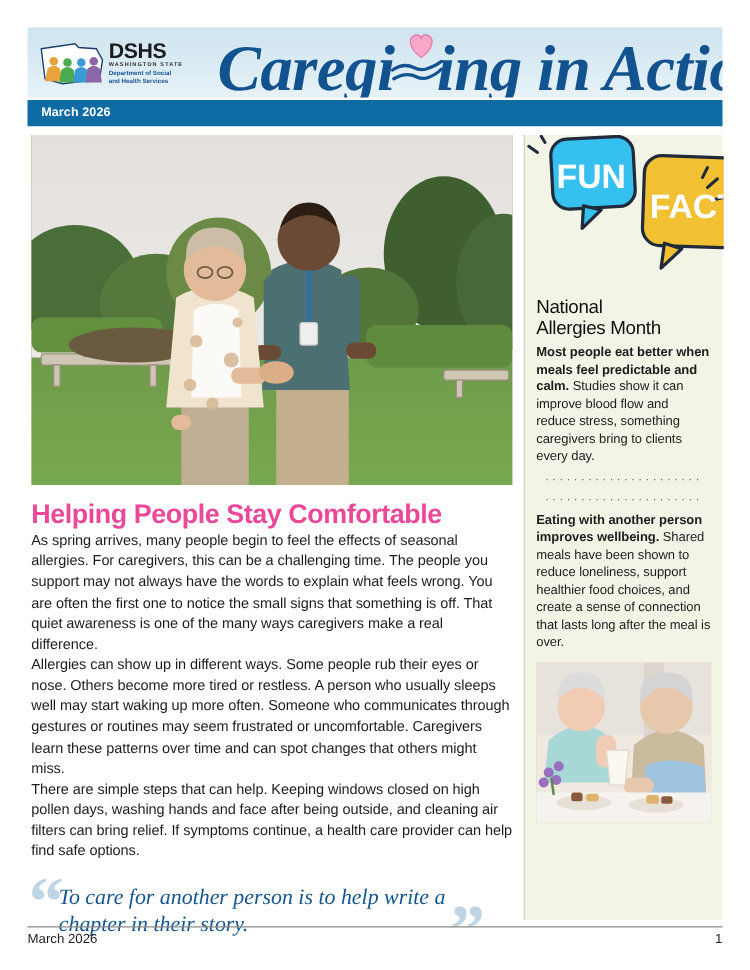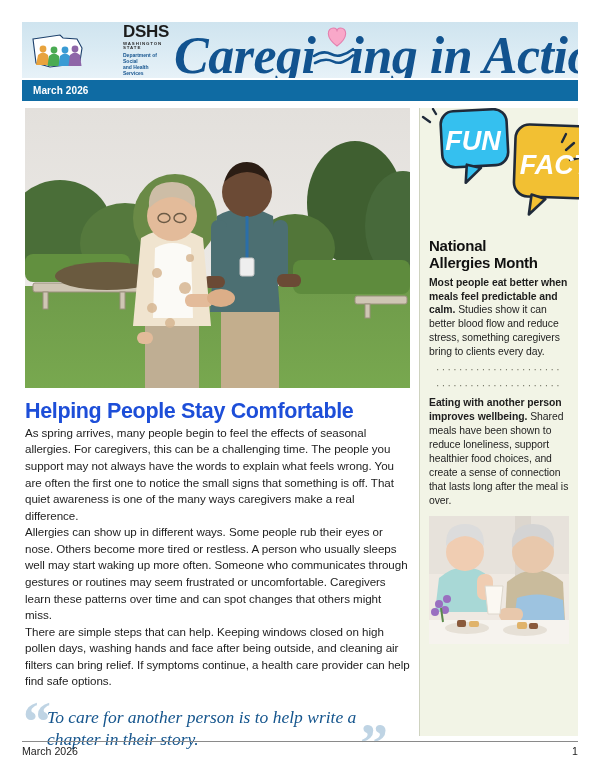--- a/index.html
+++ b/index.html
@@ -24,21 +24,20 @@
     display: flex;
     align-items: center;
     overflow: hidden;
   }
 
   .logo-block {
     display: flex;
     align-items: center;
     margin-left: 8px;
     width: 140px;
-    gap: 36px;
   }
   .wa-mark {
     width: 56px; height: 42px;
     position: relative;
     flex: 0 0 auto;
   }
   .wa-mark svg { display:block; width:56px; height:42px; }
 
   .logo-text { margin-left: 1px; line-height: 1; }
   .logo-dshs {
@@ -125,21 +124,21 @@
     width: 385px; height: 280px;
     position: relative;
     overflow: hidden;
     background: #9db98a;
   }
   .hero-photo svg { display:block; width:385px; height:280px; }
 
   .headline {
     font-size: 21.5px;
     font-weight: bold;
-    color: #1d4ed8;
+    color: #ec4899;
     line-height: 1.2;
     margin-top: 11px;
     letter-spacing: -0.35px;
   }
 
   .body-p {
     font-size: 11.6px;
     line-height: 1.43;
     color: #1d1d1d;
     letter-spacing: -0.05px;
@@ -177,27 +176,27 @@
   .sidebar {
     position: absolute;
     left: 419px; top: 108px;
     width: 159px; height: 628px;
     background: #f2f4e6;
     border-left: 1px solid #cfd3c0;
   }
 
   .funfact {
     position: relative;
-    width: 159px; height: 128px; font-style: italic;
+    width: 159px; height: 128px;
   }
   .funfact svg { display:block; }
 
   .sb-h {
     font-size: 15px;
-    font-weight: bold;
+    font-weight: normal;
     color: #111;
     line-height: 1.12;
     padding: 0 9px;
     margin-top: 2px;
     letter-spacing: -0.25px;
   }
   .sb-p {
     font-size: 10.4px;
     line-height: 1.34;
     color: #1d1d1d;
@@ -404,21 +403,21 @@
         <text x="53" y="42" font-family="Liberation Sans, sans-serif" font-size="27" font-weight="bold" fill="#ffffff" text-anchor="middle">FUN</text>
         <text x="135" y="66" font-family="Liberation Sans, sans-serif" font-size="27" font-weight="bold" fill="#ffffff" text-anchor="middle">FACT</text>
       </svg>
     </div>
 
     <div class="sb-h">
       <span>National</span><br>
       <span>Allergies Month</span>
     </div>
 
-    <p class="sb-p"><b>Most people eat better when meals feel predictable and calm.</b><span> Studies show it can better blood flow and reduce stress, something caregivers bring to clients every day.</span></p>
+    <p class="sb-p"><b>Most people eat better when meals feel predictable and calm.</b><span> Studies show it can improve blood flow and reduce stress, something caregivers bring to clients every day.</span></p>
 
     <div class="dots">······················</div>
 
 
     <div class="dots">······················</div>
 
     <p class="sb-p"><b>Eating with another person improves wellbeing.</b><span> Shared meals have been shown to reduce loneliness, support healthier food choices, and create a sense of connection that lasts long after the meal is over.</span></p>
 
     <div class="sb-photo">
       <svg viewBox="0 0 140 128" xmlns="http://www.w3.org/2000/svg">

